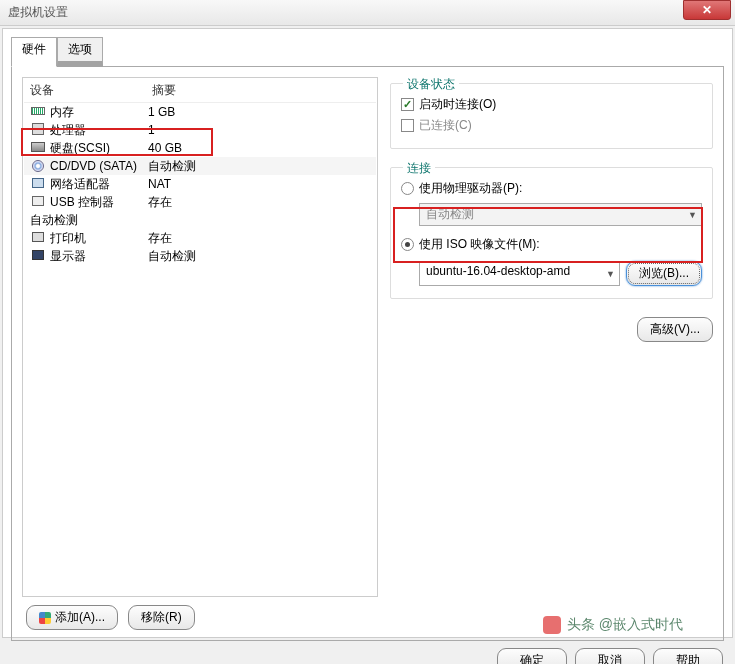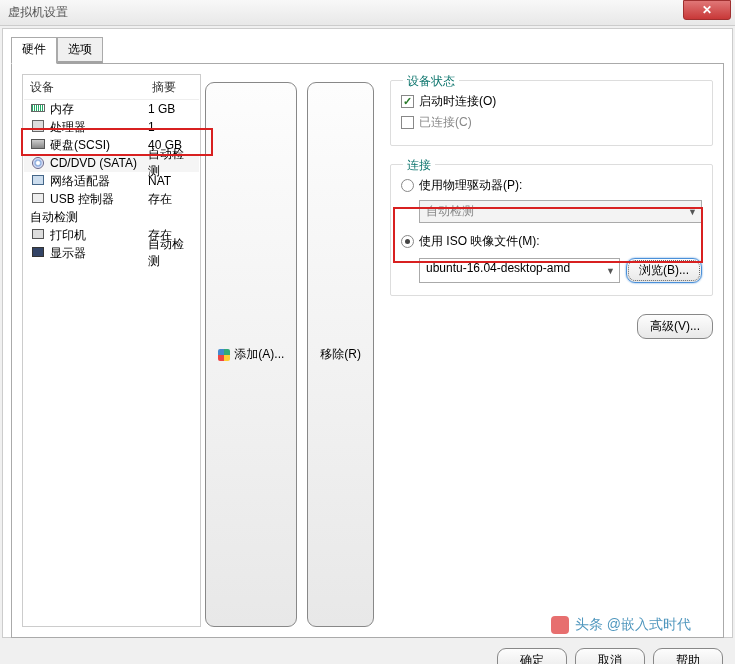--- a/index.html
+++ b/index.html
@@ -6,25 +6,25 @@
     body { font-family: "Microsoft YaHei", Tahoma, sans-serif; font-size: 12px; background: #f0f0f0; width: 735px; height: 664px; overflow: hidden; }
     
     .titlebar { background: linear-gradient(#f8f8f8, #e8e8e8); height: 26px; display: flex; align-items: center; padding: 0 4px; border-bottom: 1px solid #ccc; }
     .titlebar-text { color: #555; padding-left: 4px; }
     .titlebar-close { margin-left: auto; width: 48px; height: 20px; background: linear-gradient(#e07777, #c83838); border: 1px solid #a03030; border-radius: 0 0 3px 3px; display: flex; align-items: center; justify-content: center; color: #fff; font-weight: bold; margin-top: -6px; }
     
     .dialog-body { background: #fff; border: 1px solid #ccc; margin: 2px; height: 610px; padding: 8px; position: relative; }
     
     .tabs { display: flex; margin-bottom: -1px; }
     .tab { padding: 3px 10px; border: 1px solid #aaa; background: #fff; border-bottom: 1px solid #fff; z-index: 1; }
-    .tab.inactive { background: #f0f0f0; border-bottom: 3px solid #a3a3a3; z-index: 0; }
+    .tab.inactive { background: #f0f0f0; border-bottom: 6px solid #a3a3a3; z-index: 0; }
     
     .tab-content { border: 1px solid #aaa; height: 575px; display: flex; padding: 10px; gap: 12px; }
     
-    .left-panel { width: 356px; display: flex; }
+    .left-panel { width: 356px; display: flex; flex-direction: column; }
     .hw-list-box { border: 1px solid #ccc; flex: 1; padding: 1px; background: #fff; }
     .hw-header { display: flex; padding: 3px 6px; border-bottom: 1px solid #eee; color: #333; }
     .col-dev { width: 122px; }
     .col-sum { flex: 1; }
     
     .hw-row { display: flex; padding: 2px 6px; align-items: center; height: 18px; }
     .hw-row.selected { background: #f5f5f5; }
     .hw-icon { width: 16px; height: 14px; display: inline-flex; align-items: center; justify-content: center; margin-right: 4px; }
     .hw-dev { width: 118px; display: flex; align-items: flex-start; }
     .hw-sum { flex: 1; }
@@ -51,21 +51,21 @@
     .combo.enabled { background: #fff; color: #000; }
     .combo .arrow { position: absolute; right: 4px; top: 50%; transform: translateY(-50%); font-size: 9px; color: #555; }
     
     .iso-row { display: flex; gap: 6px; margin-top: 6px; margin-left: 18px; }
     .iso-row .combo { flex: 1; }
     
     .adv-row { display: flex; justify-content: flex-end; margin-top: 6px; }
     
     .footer { display: flex; justify-content: flex-end; gap: 8px; padding: 8px 12px; }
     
-    .watermark { position: absolute; bottom: 30px; right: 44px; color: #0369a1; font-size: 14px; opacity: 0.7; display: flex; align-items: center; gap: 6px; }
+    .watermark { position: absolute; bottom: 30px; right: 52px; color: #14532d; font-size: 14px; opacity: 0.7; display: flex; align-items: center; gap: 6px; }
     .wm-ico { width: 18px; height: 18px; background: #d33; border-radius: 4px; display: inline-block; }
     
     
     .ico-mem { width: 14px; height: 8px; background: repeating-linear-gradient(90deg,#2a6,#2a6 1px,#fff 1px,#fff 2px); border: 1px solid #666; }
     .ico-cpu { width: 12px; height: 12px; background: #ddd; border: 1px solid #666; }
     .ico-hdd { width: 14px; height: 10px; background: linear-gradient(#ccc,#888); border: 1px solid #555; }
     .ico-cd { width: 12px; height: 12px; border-radius: 50%; background: radial-gradient(#fff 20%,#8ad 40%,#eef 70%); border: 1px solid #668; }
     .ico-net { width: 12px; height: 10px; background: #cde; border: 1px solid #468; }
     .ico-usb { width: 12px; height: 10px; background: #eee; border: 1px solid #666; }
     .ico-snd { width: 12px; height: 12px; background: #dde; border: 1px solid #668; }

